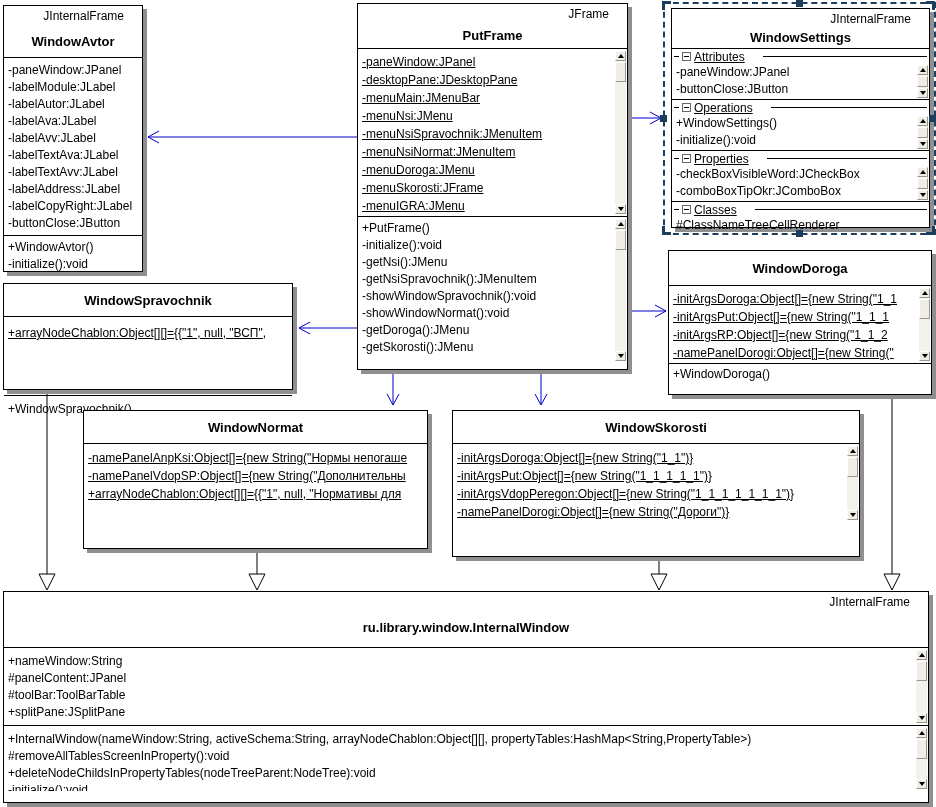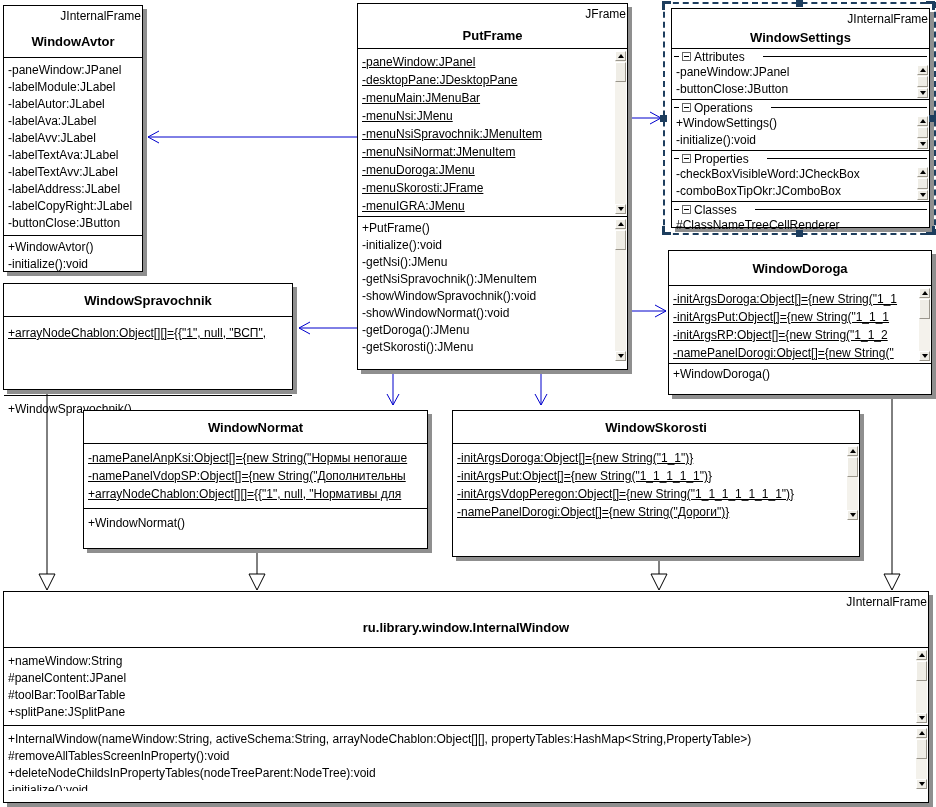--- a/index.html
+++ b/index.html
@@ -4,21 +4,21 @@
 <style>
   * { box-sizing: border-box; margin: 0; padding: 0; }
   html,body { background:#fff; }
   body { font-family: "Liberation Sans", sans-serif; font-size:12px; color:#000; }
   #canvas { position:relative; width:936px; height:807px; background:#fff; overflow:hidden; }
 
   svg.connectors { position:absolute; left:0; top:0; z-index:0; }
 
   .cls { position:absolute; background:#fff; border:1px solid #000; box-shadow:4px 4px 0 #8f8f8f; z-index:1; }
   .title { position:relative; border-bottom:1px solid #000; }
-  .stereo { position:absolute; top:3px; right:1px; font-size:12px; white-space:nowrap; }
+  .stereo { position:absolute; top:3px; right:18px; font-size:12px; white-space:nowrap; }
   .cname { position:absolute; left:0; right:0; text-align:center; font-weight:bold; font-size:13px; white-space:nowrap; }
   .title.center-only { display:flex; align-items:center; justify-content:center; }
   .title.center-only .cname { position:static; }
   .comp { position:relative; overflow:hidden; }
   .comp + .comp { border-top:1px solid #000; }
   .row { padding-left:4px; white-space:nowrap; overflow:hidden; line-height:17px; }
   .u .row, .row.u { text-decoration:underline; }
 
   
   .sb { position:absolute; top:2px; bottom:2px; right:1px; width:11px; display:flex; flex-direction:column; background:#f4f2ec; }
@@ -30,21 +30,21 @@
   .arr.up { border-bottom:4px solid #000; transform:translate(-50%,-50%); }
   .arr.down { border-top:4px solid #000; transform:translate(-50%,-50%); }
 
   
   .sec { position:relative; }
   .sec + .sec { border-top:1px solid #000; }
   .sec-head { height:15px; display:flex; align-items:center; padding-left:2px; overflow:hidden; }
   .lead-line { width:5px; border-top:1px solid #000; flex:0 0 auto; }
   .collapse { width:9px; height:9px; border:1px solid #666; background:#fff; position:relative; margin:0 3px; flex:0 0 auto; }
   .collapse::after { content:""; position:absolute; left:1px; right:1px; top:3px; border-top:1px solid #000; }
-  .sec-label { margin-right:18px; flex:0 0 auto; }
+  .sec-label { margin-right:18px; flex:0 0 auto;text-decoration:underline; }
   .tail-line { flex:1 1 auto; border-top:1px solid #000; margin-right:2px; }
   .sec-items { position:relative; }
 
   
   .sel { position:absolute; border:2px dashed #1d3d5d; z-index:3; background:transparent; }
   .hnd { position:absolute; width:7px; height:7px; background:#1d3d5d; z-index:4; }
   .brk { position:absolute; width:9px; height:9px; z-index:4; }
   .brk.tl { border-top:3px solid #1d3d5d; border-left:3px solid #1d3d5d; }
   .brk.tr { border-top:3px solid #1d3d5d; border-right:3px solid #1d3d5d; }
   .brk.bl { border-bottom:3px solid #1d3d5d; border-left:3px solid #1d3d5d; }
@@ -304,23 +304,20 @@
 
   <div class="cls" style="left:83px; top:410px; width:345px; height:139px;">
     <div class="title center-only" style="height:33px;">
       <div class="cname">WindowNormat</div>
     </div>
     <div class="comp u" style="height:64px; padding-top:5px;">
       <div class="row" style="line-height:18px;">-namePanelAnpKsi:Object[]={new String("Нормы непогаше</div>
       <div class="row" style="line-height:18px;">-namePanelVdopSP:Object[]={new String("Дополнительны</div>
       <div class="row" style="line-height:18px;">+arrayNodeChablon:Object[][]={{"1", null, "Нормативы для</div>
     </div>
-    <div class="comp" style="height:40px; padding-top:6px;">
-      <div class="row">+WindowNormat()</div>
-    </div>
   </div>
 
   <div class="cls" style="left:452px; top:410px; width:408px; height:147px;">
     <div class="title center-only" style="height:33px;">
       <div class="cname">WindowSkorosti</div>
     </div>
     <div class="comp u" style="height:78px; padding-top:5px; padding-right:14px;">
       <div class="row" style="line-height:18px;">-initArgsDoroga:Object[]={new String("1_1")}</div>
       <div class="row" style="line-height:18px;">-initArgsPut:Object[]={new String("1_1_1_1_1")}</div>
       <div class="row" style="line-height:18px;">-initArgsVdopPeregon:Object[]={new String("1_1_1_1_1_1_1")}</div>

